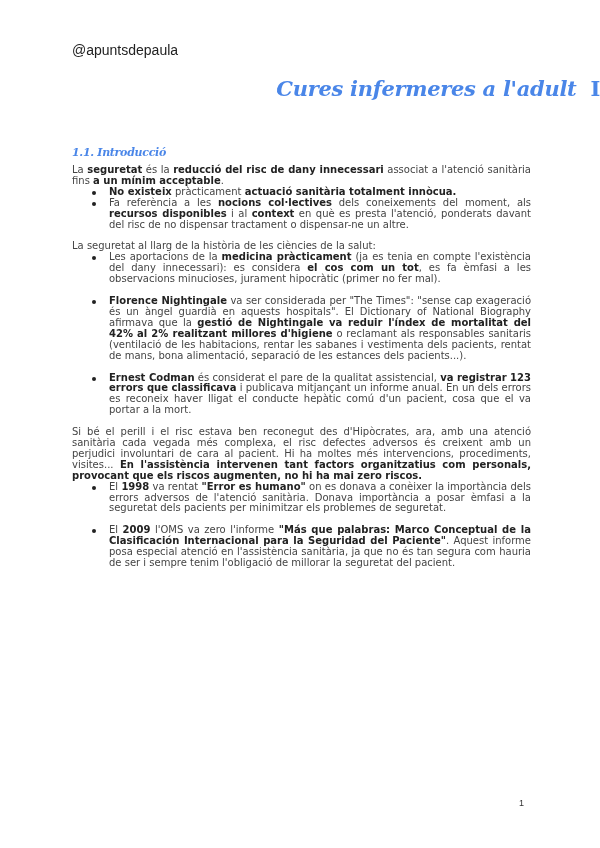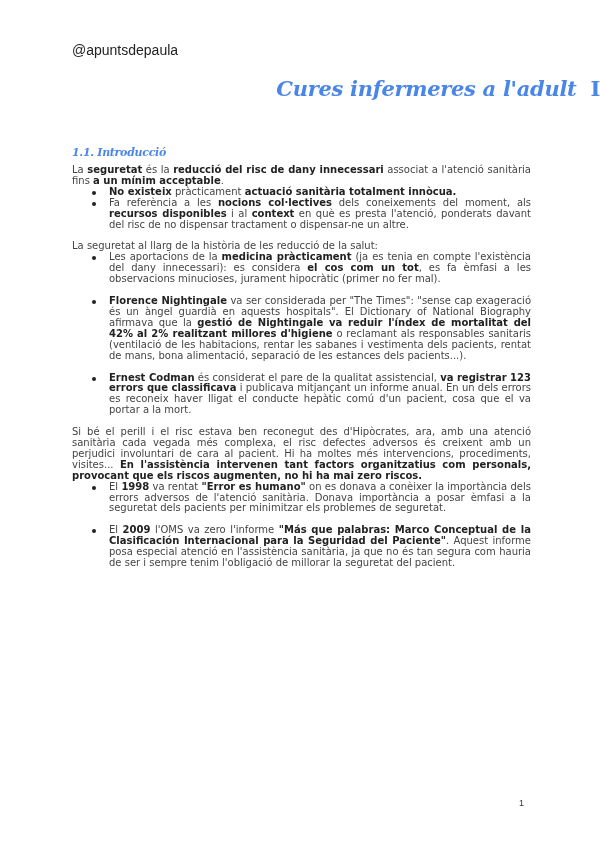--- a/index.html
+++ b/index.html
@@ -77,21 +77,21 @@
       <li>
         <b>No existeix</b><span> pràcticament </span><b>actuació sanitària totalment innòcua.</b>
       </li>
       <li>
         <span>Fa referència a les </span><b>nocions col·lectives</b><span> dels coneixements del moment, als </span><b>recursos disponibles</b><span> i al </span><b>context</b><span> en què es presta l'atenció, ponderats davant del risc de no dispensar tractament o dispensar-ne un altre.</span>
       </li>
     </ul>
 
     <div class="gap"></div>
 
-    <p>La seguretat al llarg de la història de les reducció de la salut:</p>
+    <p>La seguretat al llarg de la història de les ciències de la salut:</p>
 
     <ul>
       <li>
         <span>Les aportacions de la </span><b>medicina pràcticament</b><span> (ja es tenia en compte l'existència del dany innecessari): es considera </span><b>el cos com un tot</b><span>, es fa èmfasi a les observacions minucioses, jurament hipocràtic (primer no fer mal).</span>
       </li>
       <li class="gap" style="padding:0"></li>
       <li>
         <b>Florence Nightingale</b><span> va ser considerada per "The Times": "sense cap exageració és un àngel guardià en aquests hospitals". El Dictionary of National Biography afirmava que la </span><b>gestió de Nightingale va reduir l'índex de mortalitat del 42% al 2% realitzant millores d'higiene</b><span>  o reclamant als responsables sanitaris (ventilació de les habitacions, rentar les sabanes i vestimenta dels pacients, rentat de mans, bona alimentació, separació de les estances dels pacients...).</span>
       </li>
       <li class="gap" style="padding:0"></li>

